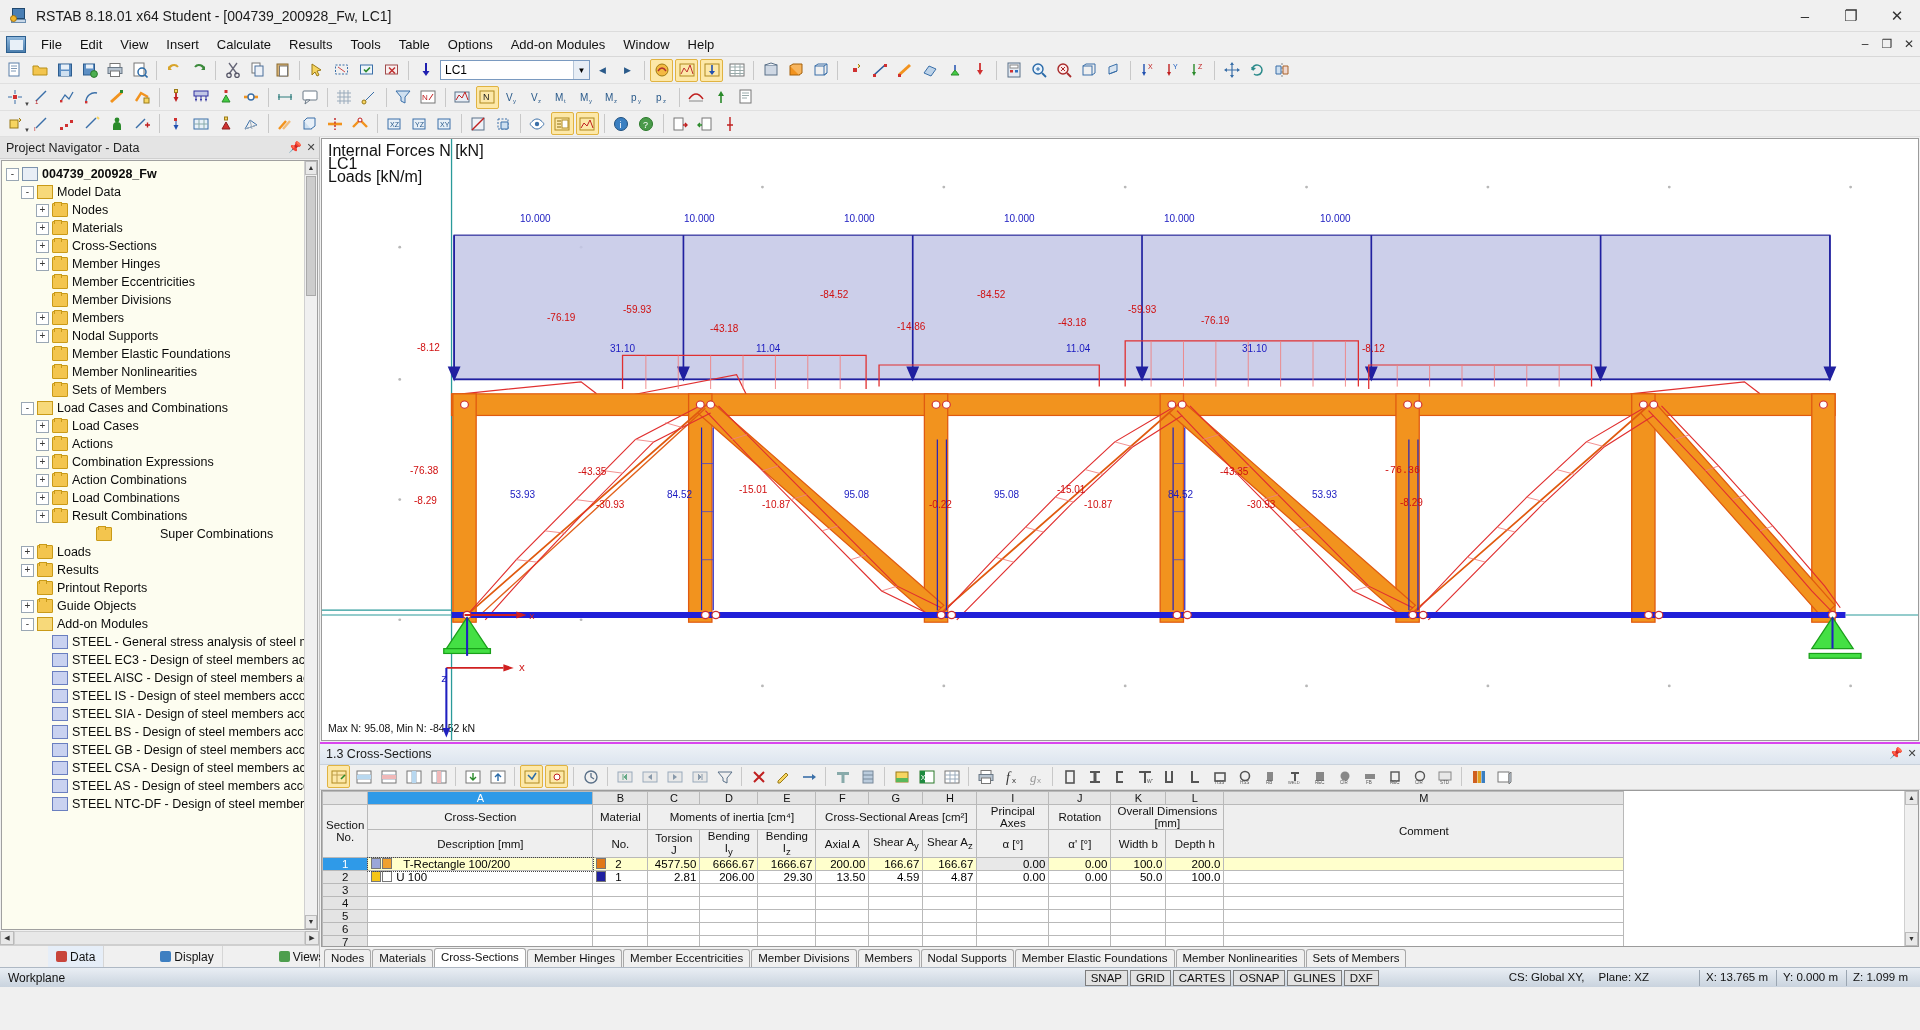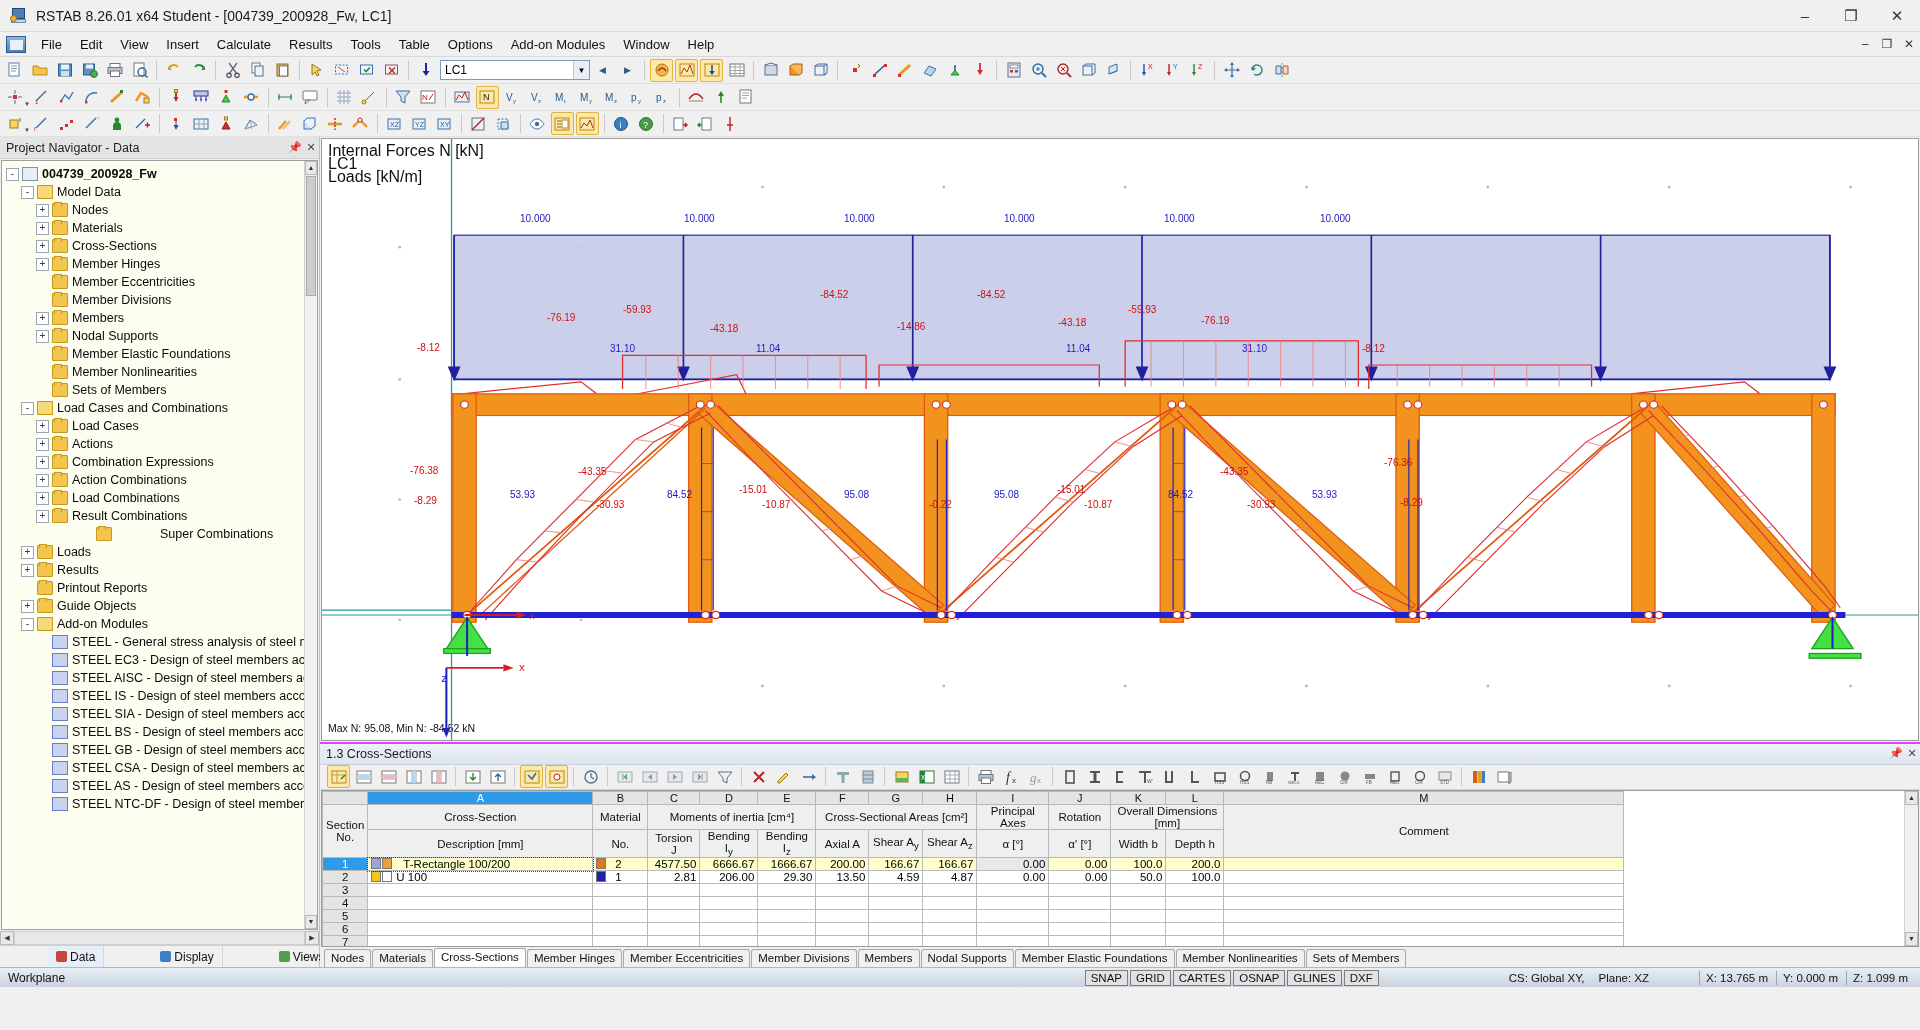--- a/index.html
+++ b/index.html
@@ -126,35 +126,35 @@
   #grid-scroll{width:14px;background:#f0f0f0;border-left:1px solid #d0d0d0;display:flex;flex-direction:column;}
   #tab-strip { height:20px; display:flex; align-items:flex-end; background:#f0f0f0; padding-left:4px; gap:1px;}
   .dtab { font-size:11.5px; padding:2px 6px 3px; background:#f0f0f0; border:1px solid #a8a8a8;
           border-bottom:none; border-radius:3px 3px 0 0; color:#111; cursor:default;}
   .dtab.sel { background:#fff; font-weight:normal; position:relative; top:0; padding-bottom:4px;}
 
   
   #statusbar { height:20px; background:linear-gradient(#e9eef4,#c9d3de); display:flex; align-items:center;
                font-size:12px; color:#111; border-top:1px solid #aeb8c4;}
   #status-left { padding-left:8px; }
-  #status-right { margin-left:auto; display:flex; align-items:center; gap:2px; padding-right:6px;}
+  #status-right { margin-left:auto; display:flex; gap:2px; padding-right:6px;}
   .sflag { border:1px solid #7d7d7d; background:#e2e2e2; padding:1px 5px; font-size:11.5px; color:#111;}
   .sinfo { padding:1px 6px; font-size:11.5px; }
   .sinfo.bordered { border-left:1px solid #9aa5b1; }
 </style>
 </head>
 <body>
 
 <div id="titlebar">
   <div id="app-icon">
     <div class="mon"></div>
       <div class="base"></div>
       <div class="dot"></div>
   </div>
-  <div id="title-text">RSTAB 8.26.01 x64 Student - [004739_200928_Fw, LC1]</div>
+  <div id="title-text">RSTAB 8.18.01 x64 Student - [004739_200928_Fw, LC1]</div>
   <div class="winbtn">–</div>
   <div class="winbtn">❐</div>
   <div class="winbtn close">✕</div>
 </div>
 
 <div id="menubar">
   <div id="menu-logo"></div>
   <div class="menu-item">File</div>
   <div class="menu-item">Edit</div>
   <div class="menu-item">View</div>
@@ -1310,21 +1310,21 @@
       <div class="gv-blue-dk" style="left:288px;top:204px;">31.10</div>
       <div class="gv-blue-dk" style="left:434px;top:204px;">11.04</div>
       <div class="gv-blue-dk" style="left:744px;top:204px;">11.04</div>
       <div class="gv-blue-dk" style="left:920px;top:204px;">31.10</div>
 
       <div class="gv-red" style="left:88px;top:326px;">-76.38</div>
       <div class="gv-red" style="left:256px;top:327px;">-43.35</div>
       <div class="gv-red" style="left:417px;top:345px;">-15.01</div>
       <div class="gv-red" style="left:735px;top:345px;">-15.01</div>
       <div class="gv-red" style="left:898px;top:327px;">-43.35</div>
-      <div class="gv-red" style="left:1062px;top:318px;">-76.36</div>
+      <div class="gv-red" style="left:1062px;top:326px;font-family:Liberation Mono, monospace;">-76.36</div>
 
       <div class="gv-red" style="left:92px;top:356px;">-8.29</div>
       <div class="gv-blue-dk" style="left:188px;top:350px;">53.93</div>
       <div class="gv-red" style="left:274px;top:360px;">-30.93</div>
       <div class="gv-blue-dk" style="left:345px;top:350px;">84.52</div>
       <div class="gv-red" style="left:440px;top:360px;">-10.87</div>
       <div class="gv-blue-dk" style="left:522px;top:350px;">95.08</div>
       <div class="gv-red" style="left:607px;top:360px;">-0.22</div>
       <div class="gv-blue-dk" style="left:672px;top:350px;">95.08</div>
       <div class="gv-red" style="left:762px;top:360px;">-10.87</div>

